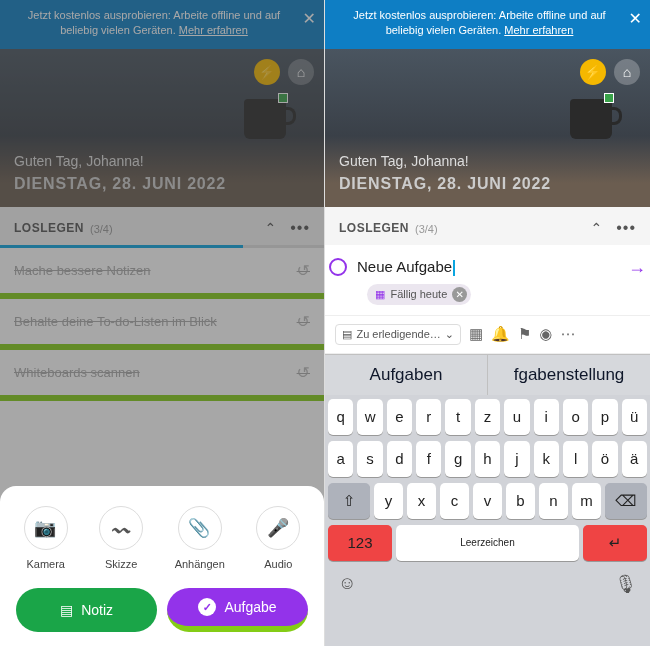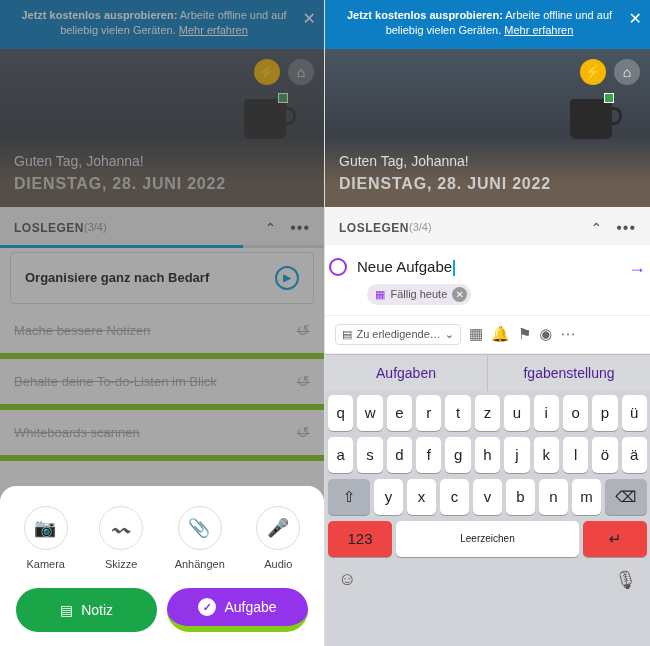--- a/index.html
+++ b/index.html
@@ -1,35 +1,35 @@
 <!DOCTYPE html>
 <html><head>
 <meta charset="utf-8">
 <style>
 *{box-sizing:border-box;margin:0;padding:0;font-family:-apple-system,BlinkMacSystemFont,"Segoe UI",sans-serif}
 body{width:650px;height:646px;display:flex;background:#fff;overflow:hidden}
 .pane{width:325px;height:646px;position:relative;display:flex;flex-direction:column;overflow:hidden}
 .pane.left{border-right:1px solid #ddd}
 .banner{background:#0e7ec4;color:#fff;padding:8px 30px 10px 14px;font-size:11px;line-height:1.4;position:relative;text-align:center}
-.banner b{font-weight:700}
+.banner b{font-weight:400}
 .banner u{text-decoration:underline}
 .banner .close{position:absolute;right:8px;top:8px;font-size:16px;cursor:pointer}
 .hero{height:158px;background:linear-gradient(180deg,#4a5560 0%,#3a4048 55%,#6b5d50 85%);position:relative;padding:14px;display:flex;flex-direction:column;justify-content:flex-end;color:#e8e8e8}
 .hero-icons{position:absolute;top:10px;right:10px;display:flex;gap:8px}
 .hicon{width:26px;height:26px;border-radius:50%;display:flex;align-items:center;justify-content:center;font-size:14px}
 .hicon.bolt{background:#f5b800;color:#333}
 .hicon.home{background:rgba(255,255,255,.25);color:#fff}
 .mug{position:absolute;right:30px;top:50px;width:50px;height:45px}
 .mug-body{width:42px;height:40px;background:#2a2a2a;border-radius:4px 4px 6px 6px;position:relative}
 .mug-handle{position:absolute;right:-10px;top:8px;width:12px;height:18px;border:3px solid #2a2a2a;border-left:none;border-radius:0 8px 8px 0}
 .mug-tag{position:absolute;right:-2px;top:-6px;width:10px;height:10px;background:#3aa34a;border:1px solid #fff}
 .greeting{font-size:14px;font-weight:400;color:#ddd;margin-bottom:6px}
 .date{font-size:16px;letter-spacing:.8px;color:#ccc;font-weight:600}
 .section{background:#f5f5f5;padding:12px 14px 8px;display:flex;align-items:center;justify-content:space-between}
-.section-left{display:flex;align-items:flex-start;}
+.section-left{display:flex;align-items:flex-end;gap:6px}
 .section-title{font-size:12px;font-weight:700;letter-spacing:.5px;color:#555}
 .section-count{font-size:11px;color:#999}
 .section-right{display:flex;align-items:center;gap:14px}
 .chev{font-size:14px;color:#555}
 .dots{font-size:16px;color:#555;letter-spacing:1px}
 .progress{height:3px;background:#e0e0e0;display:flex}
 .progress-fill{background:#0aa5e0}
 .tasks{background:#fff}
 .task{padding:13px 14px;display:flex;align-items:center;justify-content:space-between;border-bottom:6px solid #84cc16;font-size:13px}
 .task.active{font-weight:700;color:#222;border:1px solid #ddd;border-radius:4px;margin:4px 10px}
@@ -53,21 +53,21 @@
 .cursor{display:inline-block;width:1.5px;height:16px;background:#0aa5e0;vertical-align:middle;margin-left:1px}
 .nt-arrow{color:#9333ea;font-size:18px}
 .chip-row{padding:0 14px 10px}
 .chip{display:inline-flex;align-items:center;gap:5px;background:#ebe6ef;border-radius:12px;padding:3px 4px 3px 8px;font-size:11px;color:#555;margin-left:28px}
 .chip-ico{color:#9333ea;font-size:11px}
 .chip-x{width:15px;height:15px;border-radius:50%;background:#999;color:#fff;display:flex;align-items:center;justify-content:center;font-size:10px}
 .toolbar{border-top:1px solid #eee;border-bottom:1px solid #eee;padding:8px 10px;display:flex;align-items:center;gap:8px;font-size:12px;color:#555}
 .tb-nb{display:flex;align-items:center;gap:4px;border:1px solid #ddd;border-radius:4px;padding:3px 6px;font-size:11px}
 .tb-ico{font-size:15px;color:#666}
 .suggest{display:flex;background:#d6d8dc;border-top:1px solid #c0c0c0}
-.suggest span{flex:1;text-align:center;padding:10px 2px;font-size:14px;color:#4c1d95;border-right:1px solid #c0c0c0;white-space:nowrap;overflow:hidden}
+.suggest span{flex:1;text-align:center;padding:10px 2px;font-size:17px;color:#0f172a;border-right:1px solid #c0c0c0;white-space:nowrap;overflow:hidden}
 .suggest span:last-child{border-right:none}
 .keyboard{background:#d1d3d8;padding:4px 3px 6px;flex:1}
 .krow{display:flex;gap:4px;margin-bottom:6px;justify-content:center}
 .key{background:#fff;border-radius:5px;height:36px;min-width:25px;flex:1;display:flex;align-items:center;justify-content:center;font-size:15px;color:#222;box-shadow:0 1px 0 #999}
 .key.wide{flex:1.4;background:#ef4444}
 .key.space{flex:4;font-size:10px}
 .key.shift,.key.bksp{background:#aeb2bb;flex:1.3}
 .kbot{display:flex;justify-content:space-between;padding:6px 10px 0;font-size:18px;color:#555}
 </style>
 </head>
@@ -99,24 +99,20 @@
     </div>
     <div class="section-right">
       <span class="chev">⌃</span>
       <span class="dots">•••</span>
     </div>
   </div>
   <div class="progress">
       <div class="progress-fill" style="width:75%"></div>
     </div>
   <div class="tasks">
-    <div class="task active">
-      <span>Organisiere ganz nach Bedarf</span>
-      <span class="play">▶</span>
-    </div>
     <div class="task done">
         <span>Mache bessere Notizen</span>
         <span class="redo">↺</span>
       </div>
     <div class="task done">
         <span>Behalte deine To-do-Listen im Blick</span>
         <span class="redo">↺</span>
       </div>
     <div class="task done">
         <span>Whiteboards scannen</span>

